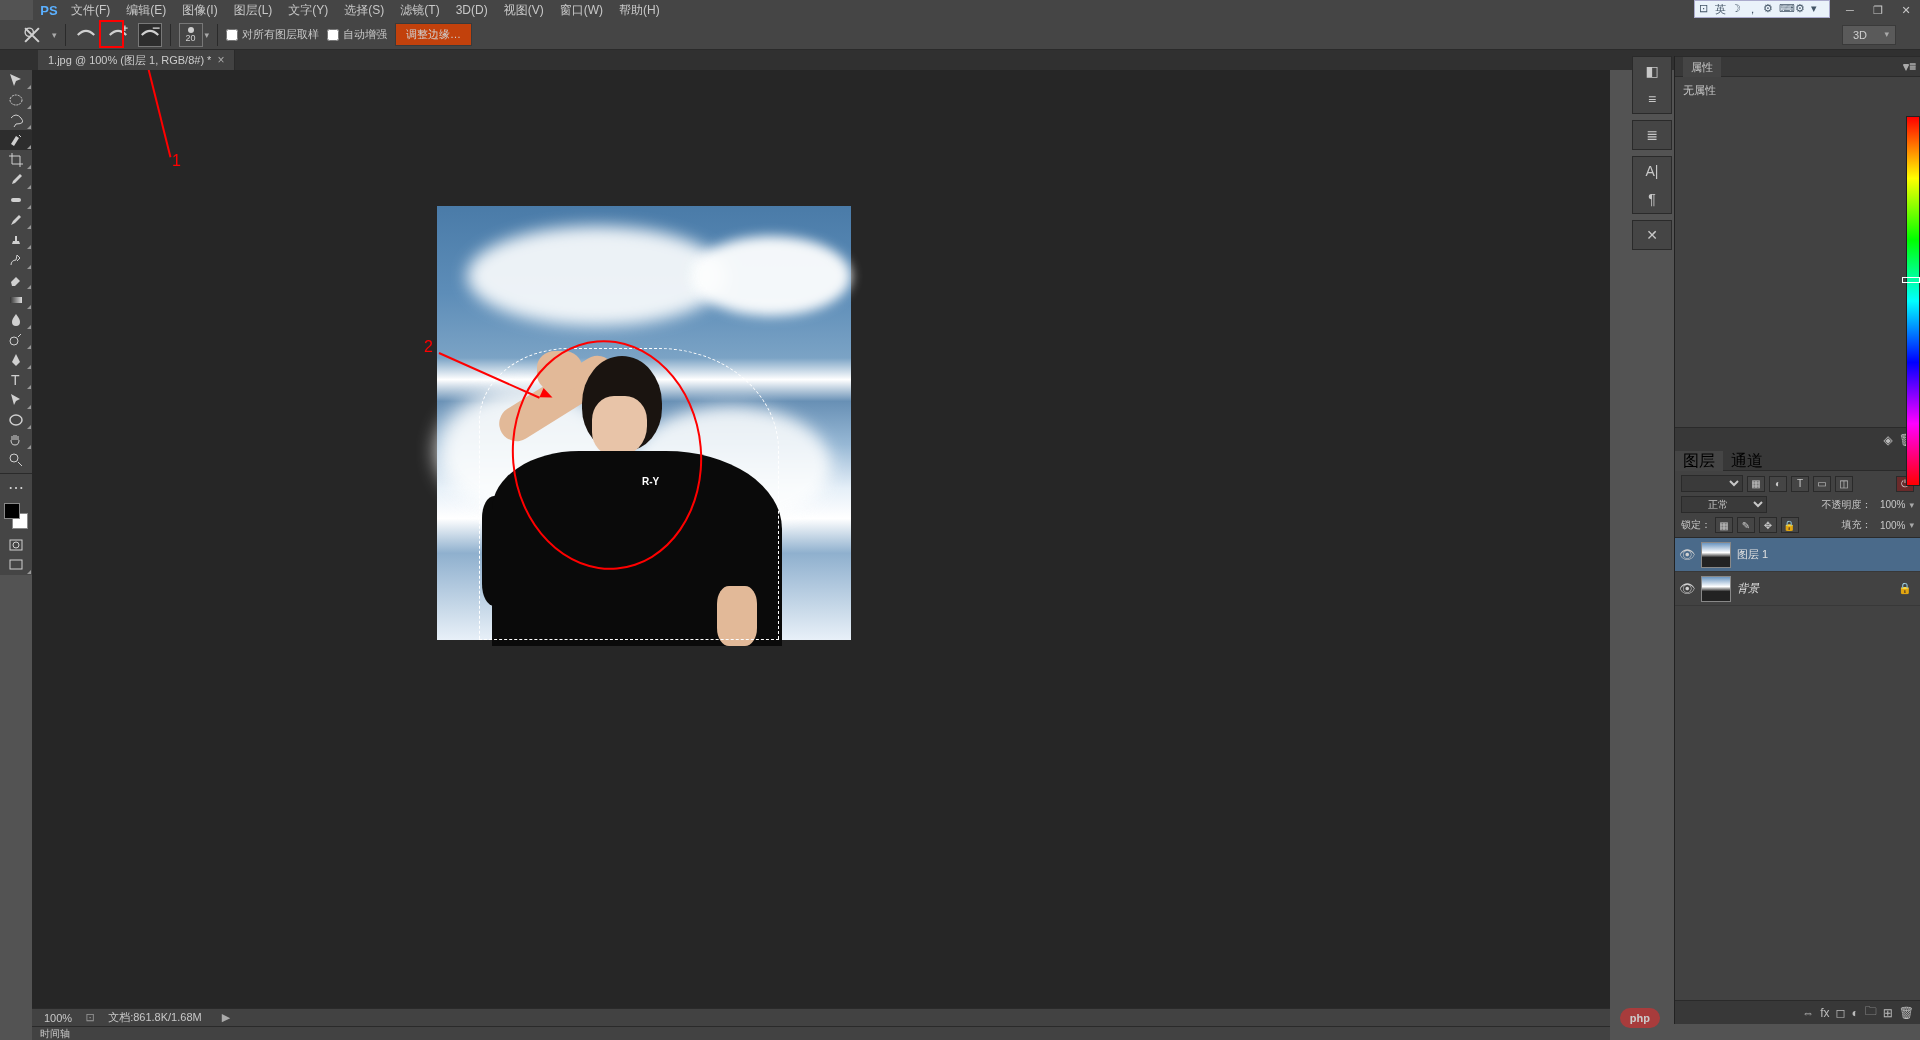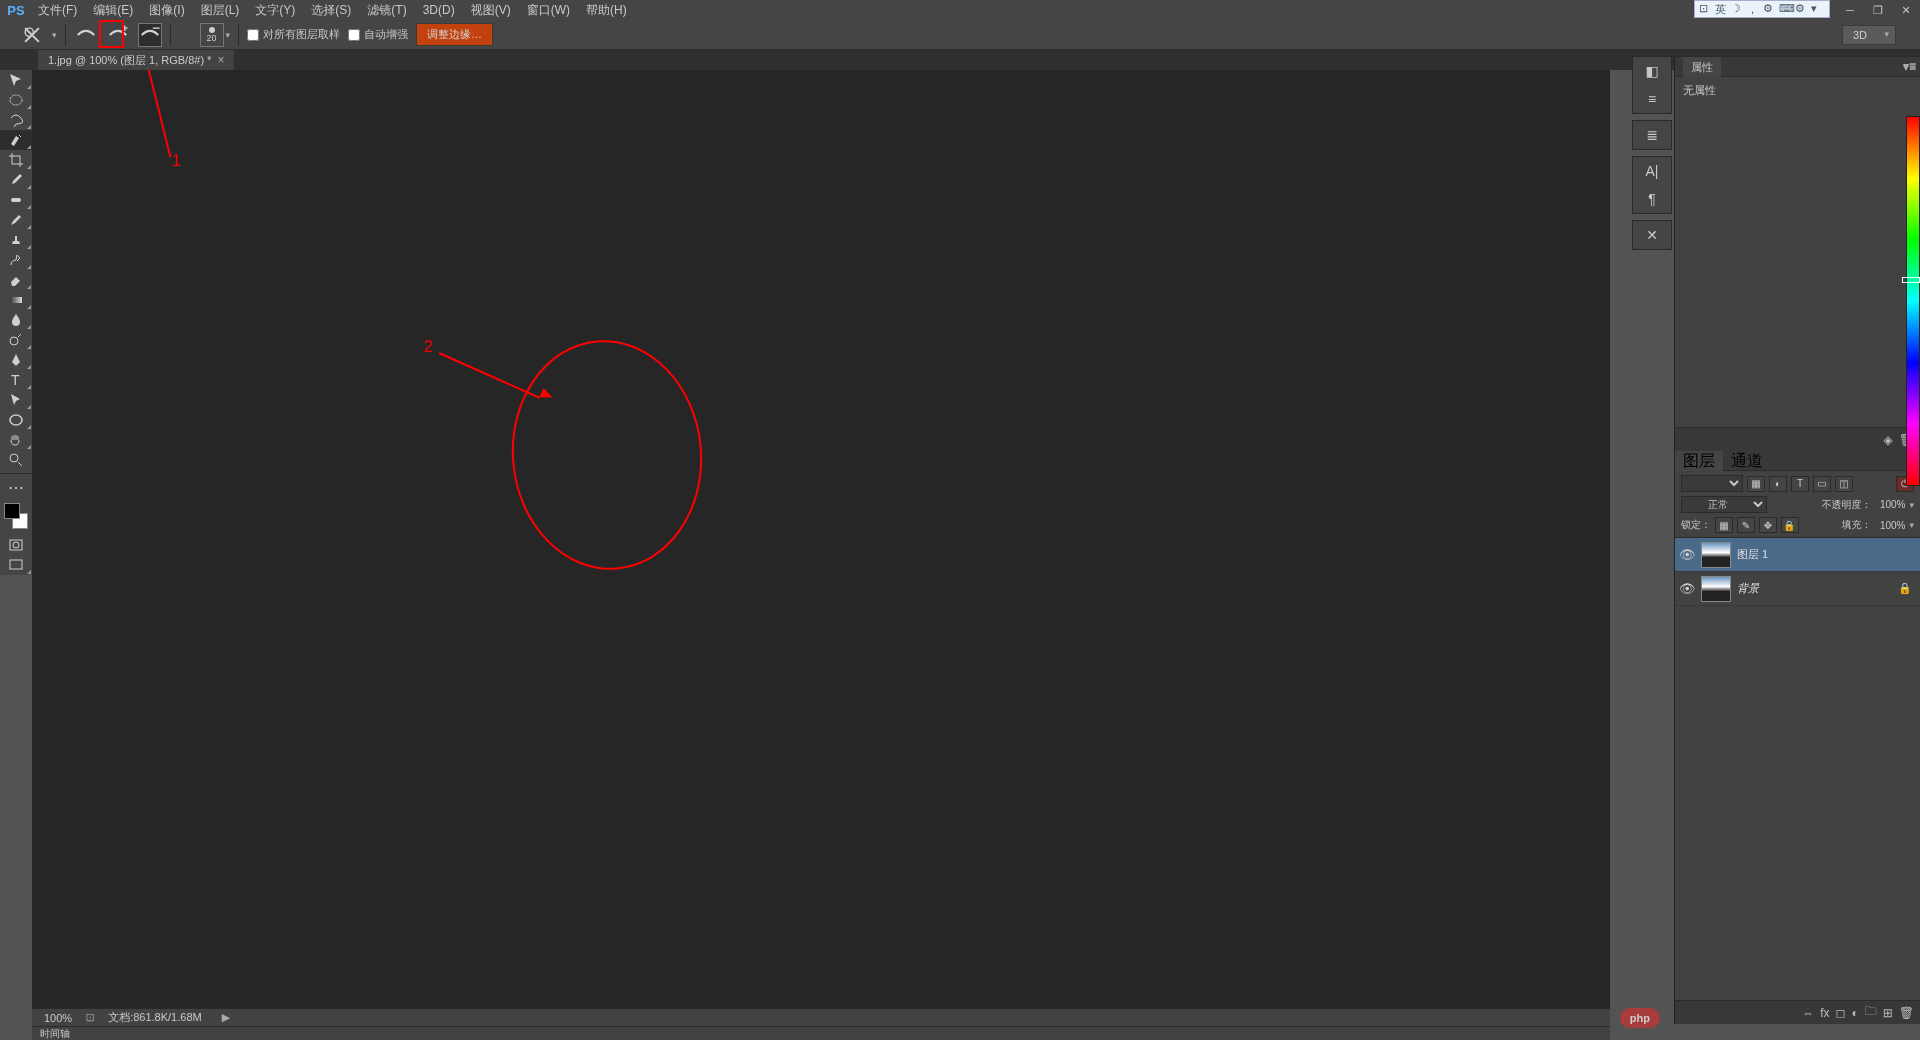--- a/index.html
+++ b/index.html
@@ -1,37 +1,37 @@
 <!DOCTYPE html>
 <html><head>
 <meta charset="utf-8">
 <style>
 * { margin: 0; padding: 0; box-sizing: border-box; font-family: "Microsoft YaHei", Arial, sans-serif; }
 body { width: 1920px; height: 1040px; background: #535353; overflow: hidden; position: relative; user-select: none; }
 
 
-.menubar { height: 20px; background: #454545; display: flex; align-items: center; padding-left: 2px; }
+.menubar { height: 20px; background: #454545; display: flex; align-items: center; padding-left: 2px; margin-left: 33px; }
 .ps-logo { width: 28px; height: 20px; background: #454545; color: #5bb0ff; font-weight: bold; font-size: 13px; display: flex; align-items: center; justify-content: center; }
 .menu-item { color: #c8c8c8; font-size: 12px; padding: 0 8px; height: 20px; line-height: 20px; cursor: pointer; }
 
 
 .langbar { position: absolute; top: 0; right: 90px; height: 18px; background: #eaf2fa; display: flex; align-items: center; gap: 2px; padding: 0 4px; border: 1px solid #aac; }
 .lang-icon { width: 14px; height: 14px; font-size: 11px; color: #456; }
 
 
 .window-controls { position: absolute; top: 0; right: 0; display: flex; }
 .win-btn { width: 28px; height: 20px; color: #c8c8c8; font-size: 11px; display: flex; align-items: center; justify-content: center; cursor: pointer; }
 
 
 .options-bar { height: 30px; background: #454545; border-bottom: 1px solid #2a2a2a; display: flex; align-items: center; padding-left: 20px; gap: 8px; position: relative; }
 .opt-icon { width: 24px; height: 24px; color: #d0d0d0; display: flex; align-items: center; justify-content: center; font-size: 14px; border: 1px solid transparent; }
 .opt-icon.active { border: 1px solid #787878; background: #2d2d2d; }
 .opt-separator { width: 1px; height: 22px; background: #2a2a2a; }
 .opt-brush { display: flex; align-items: center; gap: 2px; }
-.opt-brush-preview { width: 24px; height: 24px; border: 1px solid #777; display: flex; flex-direction: column; align-items: center; justify-content: center; font-size: 9px; color: #d0d0d0; margin-left: 21px; }
+.opt-brush-preview { width: 24px; height: 24px; border: 1px solid #777; display: flex; flex-direction: column; align-items: center; justify-content: center; font-size: 9px; color: #d0d0d0; }
 .opt-brush-dot { width: 6px; height: 6px; background: #d0d0d0; border-radius: 50%; }
 .opt-check { display: flex; align-items: center; gap: 4px; color: #c8c8c8; font-size: 11px; }
 .opt-check input { width: 12px; height: 12px; }
 .opt-button { background: #c2410c; border: 1px solid #3a3a3a; color: #d0d0d0; font-size: 11px; padding: 3px 10px; cursor: pointer; }
 .opt-dropdown { position: absolute; right: 24px; background: #5a5a5a; border: 1px solid #3a3a3a; color: #d0d0d0; font-size: 11px; padding: 3px 28px 3px 10px; }
 
 
 .red-highlight { position: absolute; border: 2px solid red; pointer-events: none; }
 
 
@@ -361,20 +361,36 @@
     </div>
   <div class="tool">
       <svg viewBox="0 0 16 16">
         <rect x="2" y="3" width="12" height="9" fill="none" stroke="#d0d0d0"></rect>
       </svg>
       <div class="tool-corner"></div>
     </div>
 </div>
 
 <div class="canvas-area">
+  <div class="canvas">
+    <div class="cloud1"></div>
+    <div class="cloud2"></div>
+    <div class="cloud3"></div>
+    <div class="cloud4"></div>
+    <div class="person-arm"></div>
+    <div class="person-hand"></div>
+    <div class="person-head"></div>
+    <div class="person-face"></div>
+    <div class="shirt-sleeve-l"></div>
+    <div class="shirt-sleeve-r"></div>
+    <div class="person-shirt"></div>
+    <div class="forearm-r"></div>
+    <div class="shirt-text">R-Y</div>
+    <div class="selection-path sel-body"></div>
+  </div>
 
   <div class="arrow-line-1"></div>
 
   <div class="label-1">1</div>
   <div class="label-2">2</div>
   <div class="arrow-line-2"></div>
   <div class="arrow-head-2"></div>
   <div class="red-ellipse"></div>
 </div>
 

